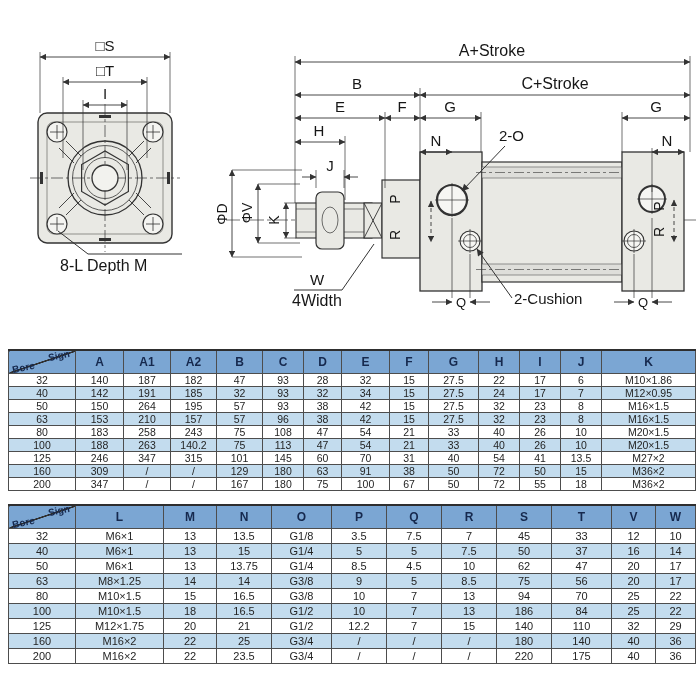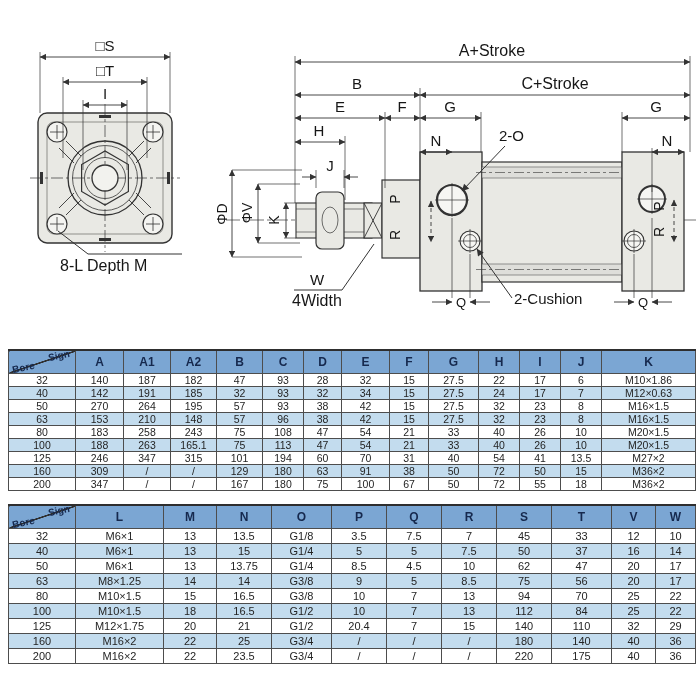--- a/index.html
+++ b/index.html
@@ -297,43 +297,43 @@
           <td>185</td>
           <td>32</td>
           <td>93</td>
           <td>32</td>
           <td>34</td>
           <td>15</td>
           <td>27.5</td>
           <td>24</td>
           <td>17</td>
           <td>7</td>
-          <td>M12×0.63</td>
+          <td>M12×0.95</td>
         </tr>
         <tr>
           <td>50</td>
-          <td>270</td>
+          <td>150</td>
           <td>264</td>
           <td>195</td>
           <td>57</td>
           <td>93</td>
           <td>38</td>
           <td>42</td>
           <td>15</td>
           <td>27.5</td>
           <td>32</td>
           <td>23</td>
           <td>8</td>
           <td>M16×1.5</td>
         </tr>
         <tr>
           <td>63</td>
           <td>153</td>
           <td>210</td>
-          <td>148</td>
+          <td>157</td>
           <td>57</td>
           <td>96</td>
           <td>38</td>
           <td>42</td>
           <td>15</td>
           <td>27.5</td>
           <td>32</td>
           <td>23</td>
           <td>8</td>
           <td>M16×1.5</td>
@@ -351,39 +351,39 @@
           <td>33</td>
           <td>40</td>
           <td>26</td>
           <td>10</td>
           <td>M20×1.5</td>
         </tr>
         <tr>
           <td>100</td>
           <td>188</td>
           <td>263</td>
-          <td>165.1</td>
+          <td>140.2</td>
           <td>75</td>
           <td>113</td>
           <td>47</td>
           <td>54</td>
           <td>21</td>
           <td>33</td>
           <td>40</td>
           <td>26</td>
           <td>10</td>
           <td>M20×1.5</td>
         </tr>
         <tr>
           <td>125</td>
           <td>246</td>
           <td>347</td>
           <td>315</td>
           <td>101</td>
-          <td>194</td>
+          <td>145</td>
           <td>60</td>
           <td>70</td>
           <td>31</td>
           <td>40</td>
           <td>54</td>
           <td>41</td>
           <td>13.5</td>
           <td>M27×2</td>
         </tr>
         <tr>
@@ -530,32 +530,32 @@
         </tr>
         <tr>
           <td>100</td>
           <td>M10×1.5</td>
           <td>18</td>
           <td>16.5</td>
           <td>G1/2</td>
           <td>10</td>
           <td>7</td>
           <td>13</td>
-          <td>112</td>
+          <td>186</td>
           <td>84</td>
           <td>25</td>
           <td>22</td>
         </tr>
         <tr>
           <td>125</td>
           <td>M12×1.75</td>
           <td>20</td>
           <td>21</td>
           <td>G1/2</td>
-          <td>20.4</td>
+          <td>12.2</td>
           <td>7</td>
           <td>15</td>
           <td>140</td>
           <td>110</td>
           <td>32</td>
           <td>29</td>
         </tr>
         <tr>
           <td>160</td>
           <td>M16×2</td>

